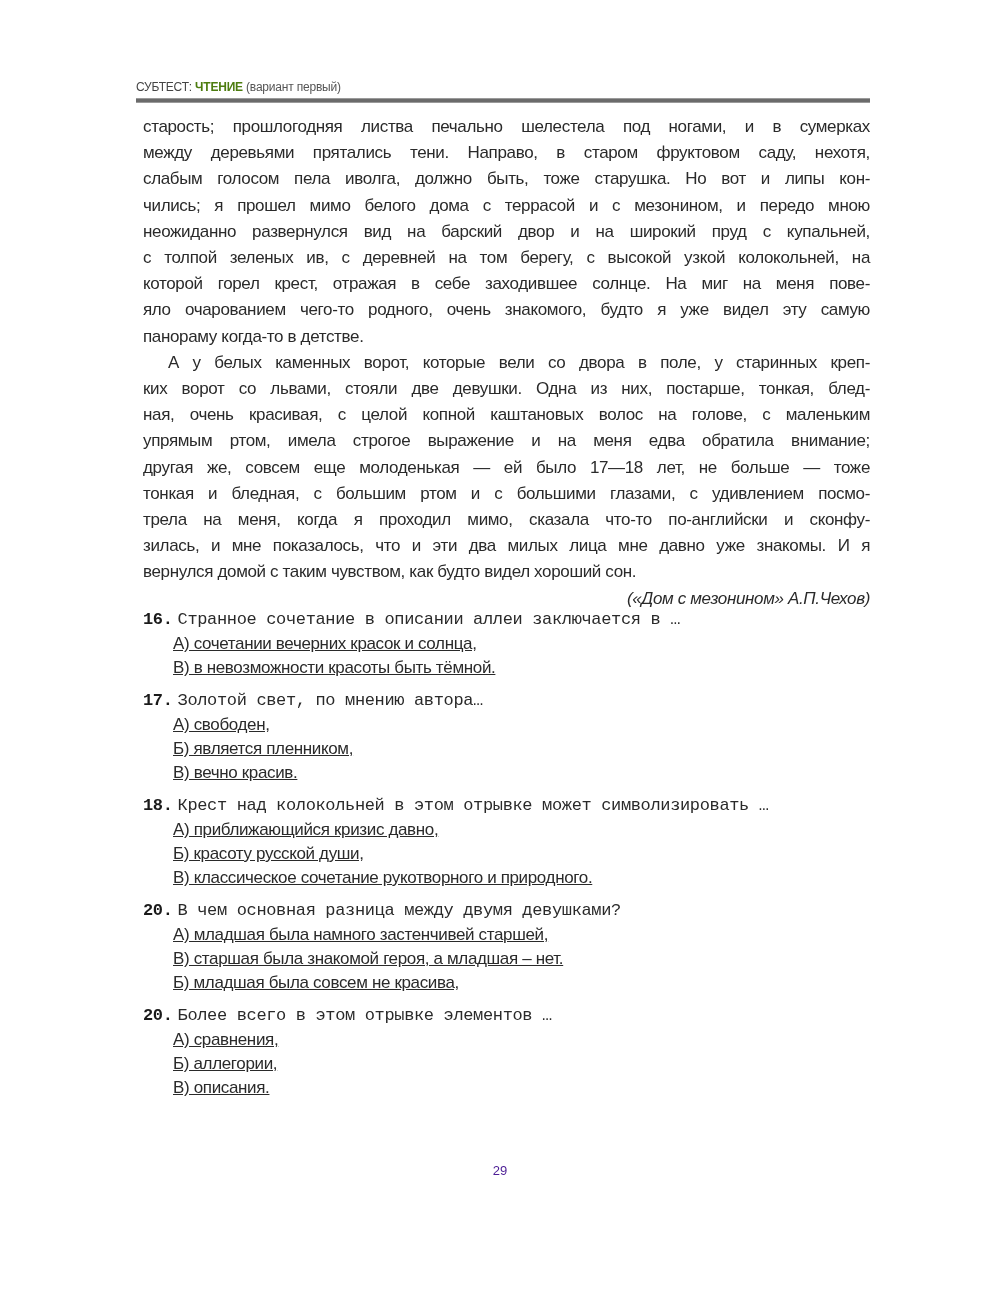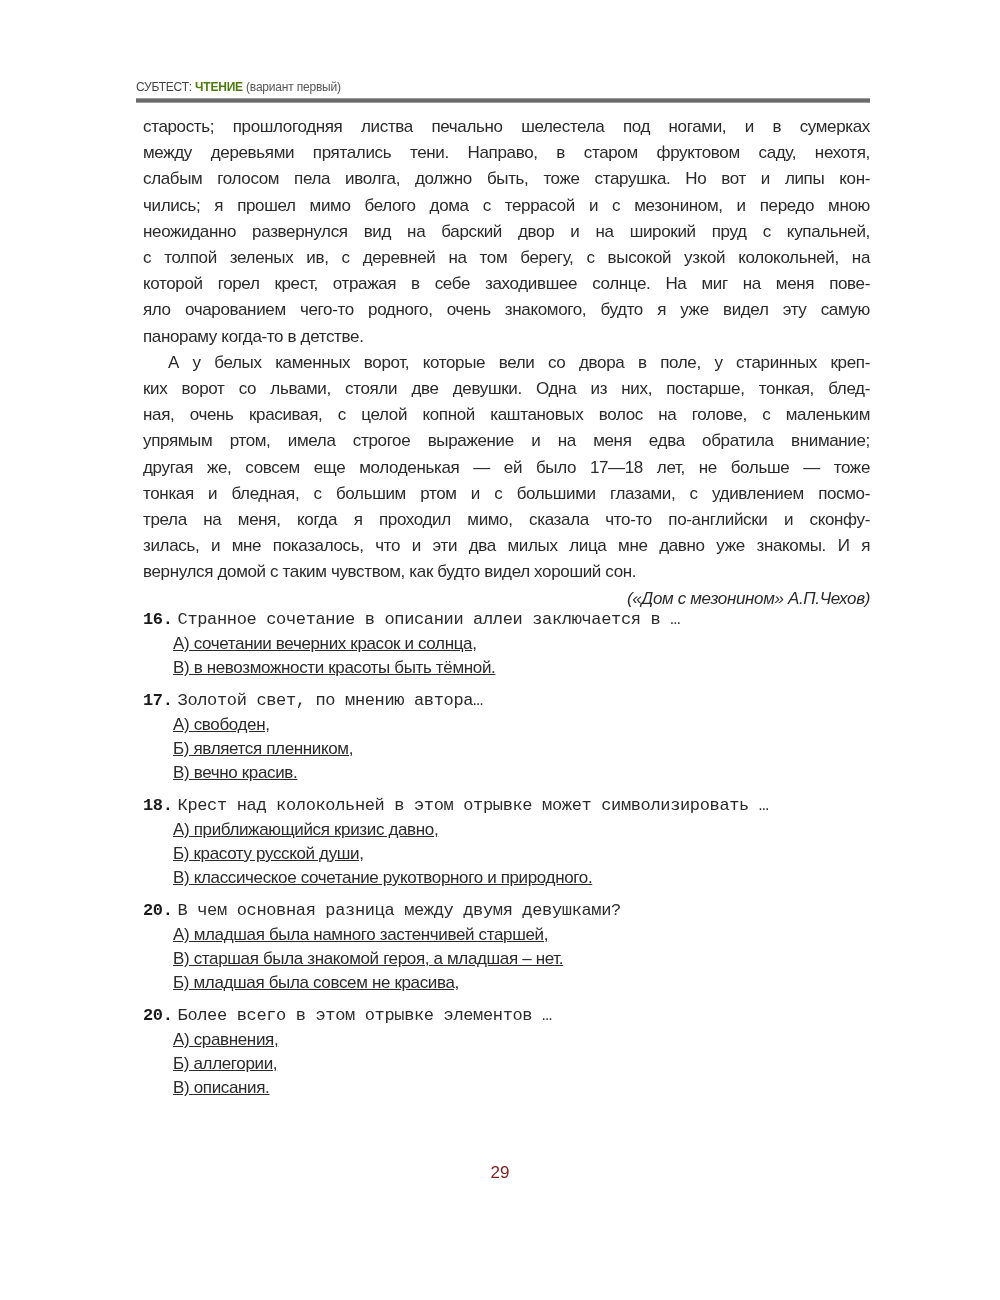--- a/index.html
+++ b/index.html
@@ -82,22 +82,22 @@
       line-height: 24px;
       white-space: nowrap;
       text-decoration: underline;
     }
     .page-number {
       position: absolute;
       left: 0;
       width: 1000px;
       top: 1163px;
       text-align: center;
-      font-size: 17px;
-      color: #7f1d1d;
+      font-size: 13px;
+      color: #4c1d95;
     }
   </style>
 </head>
 <body>
 
 <div class="header">
   <span class="subtest">СУБТЕСТ:</span>
   <span class="section">ЧТЕНИЕ</span>
   <span class="variant">(вариант первый)</span>
 </div>

